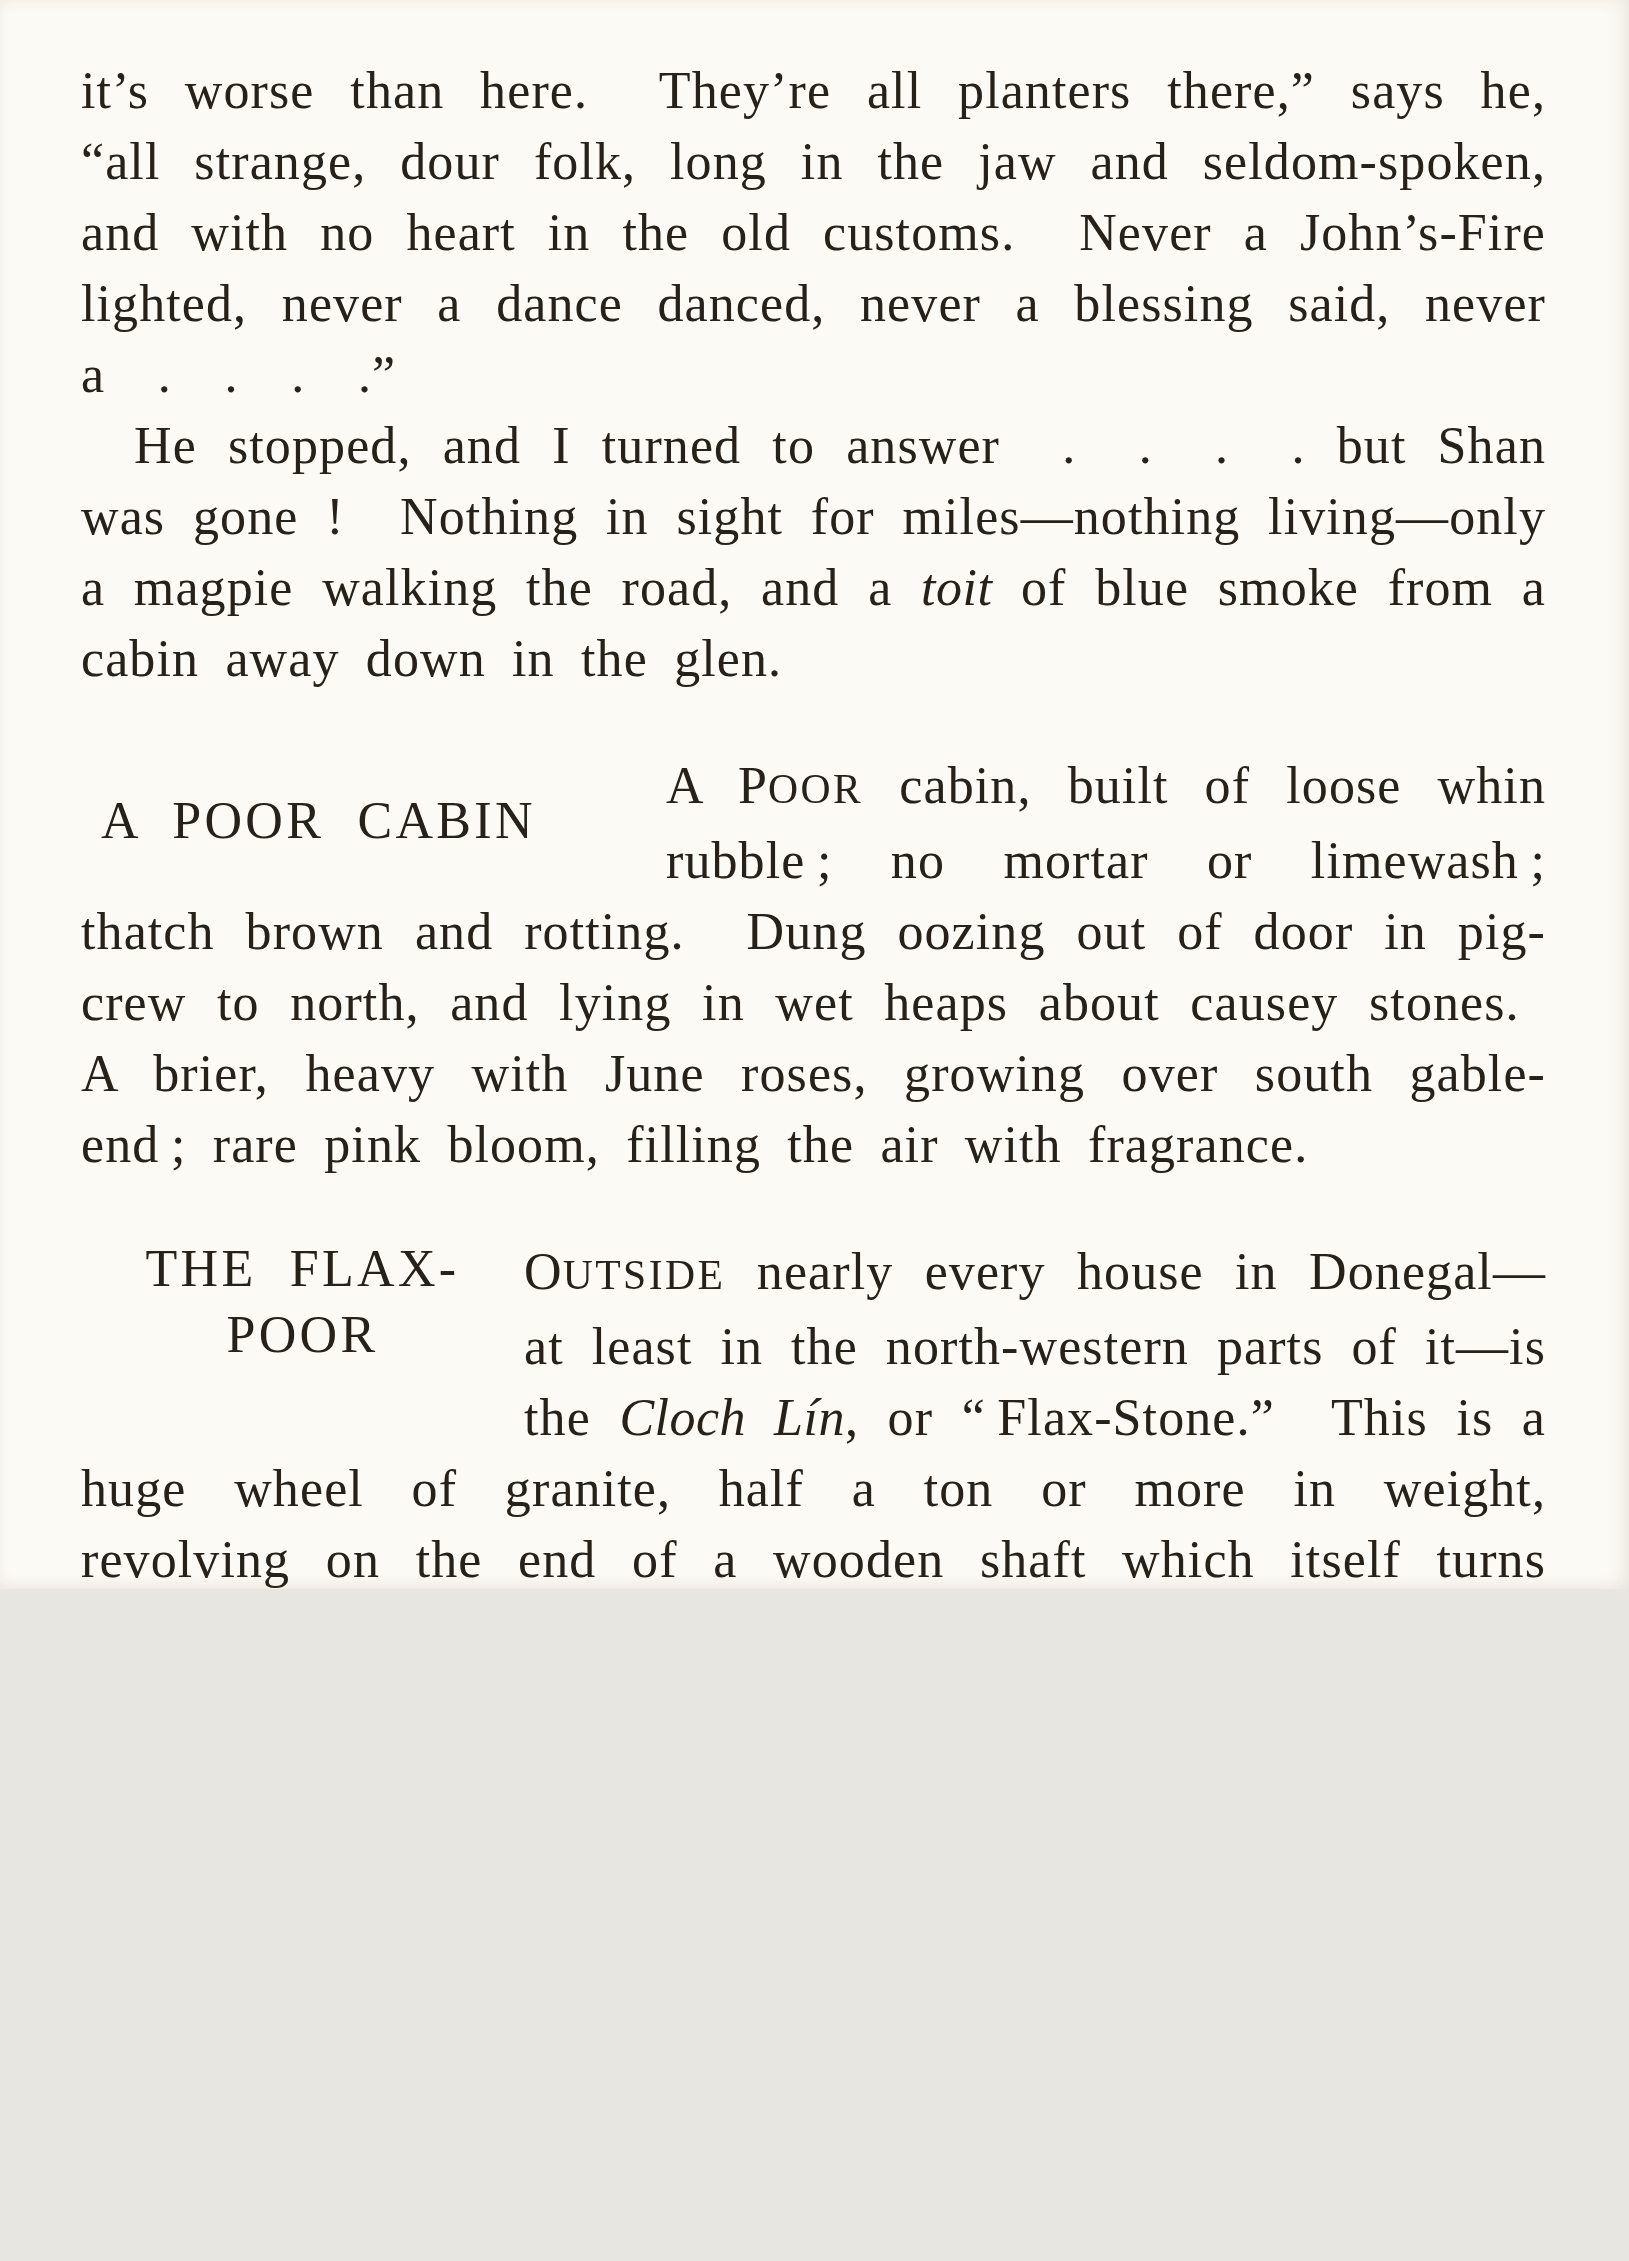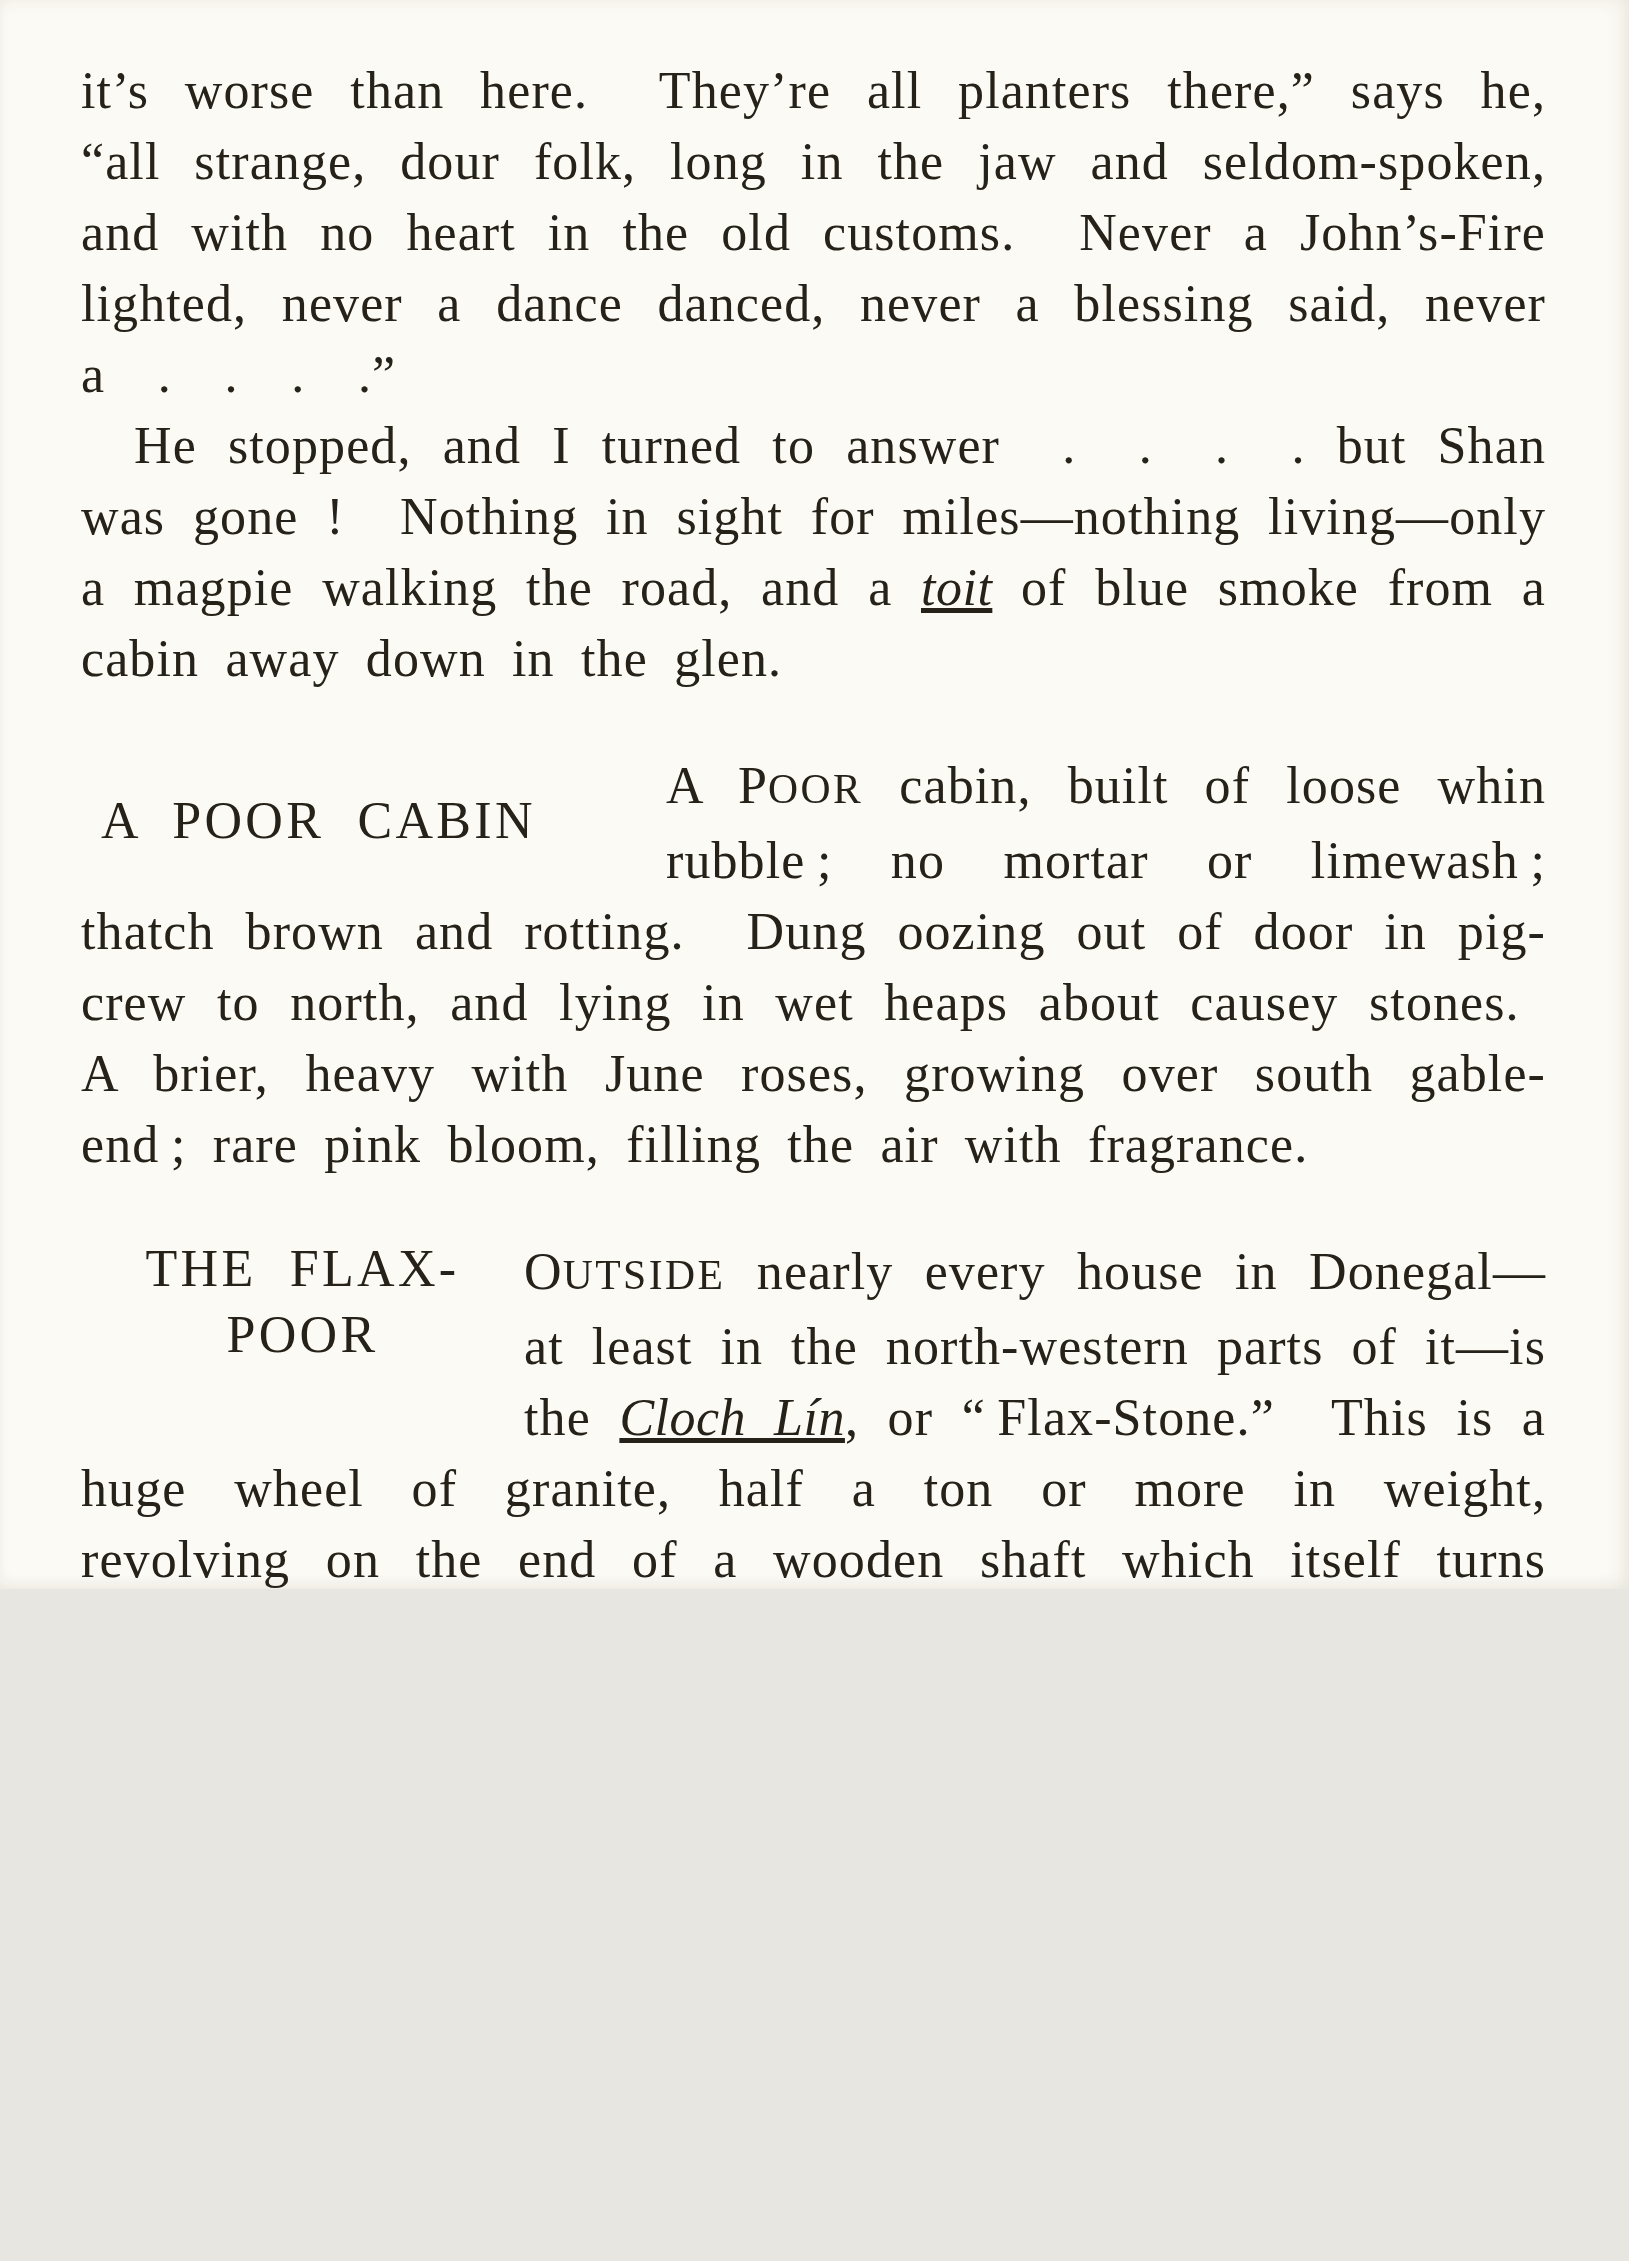--- a/index.html
+++ b/index.html
@@ -64,21 +64,20 @@
     text-align: center;
     line-height: 66px;
   }
   .sc {
     font-size: 0.8em;
     letter-spacing: 0.06em;
     margin-top: 19px;
   }
   i {
     letter-spacing: 0.5px;
-    text-decoration: underline;
   }
   .page-number {
     position: absolute;
     left: 0;
     right: 66px;
     top: 2162px;
     text-align: right;
     font-size: 44px;
     letter-spacing: 2.8px;
     color: #262219;

